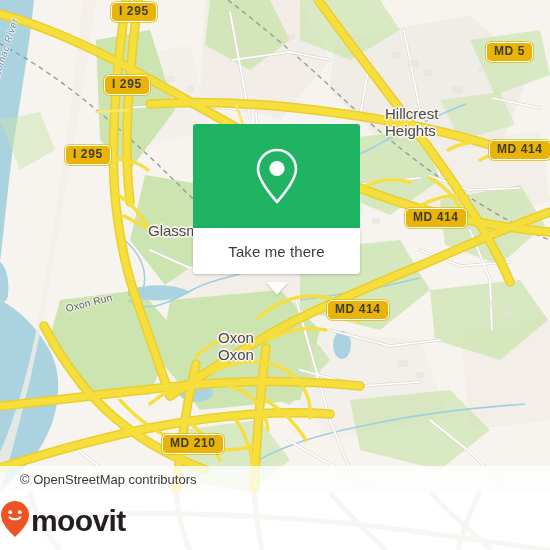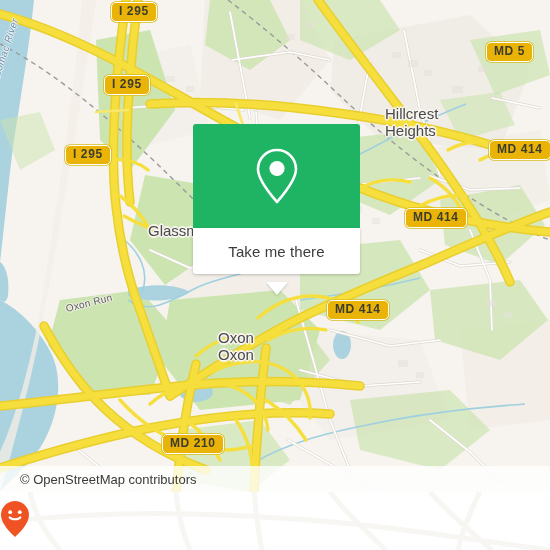--- a/index.html
+++ b/index.html
@@ -338,16 +338,17 @@
 
     <div class="brand">
       <span>
         <svg width="30" height="38" viewBox="0 0 30 38" aria-hidden="true">
           <path d="M15,1 C7.3,1 1,7.3 1,15 C1,24 11,33 15,37 C19,33 29,24 29,15 C29,7.3 22.7,1 15,1 Z" fill="#f05323"></path>
           <circle cx="10.2" cy="12.2" r="1.9" fill="#ffffff"></circle>
           <circle cx="19.8" cy="12.2" r="1.9" fill="#ffffff"></circle>
           <path d="M9.6,17.4 C11.4,19.9 18.6,19.9 20.4,17.4" fill="none" stroke="#ffffff" stroke-width="2" stroke-linecap="round"></path>
         </svg>
       </span>
+      <span class="brand-word">moovit</span>
     </div>
   </div>
 
 </div>
 
 </body></html>

